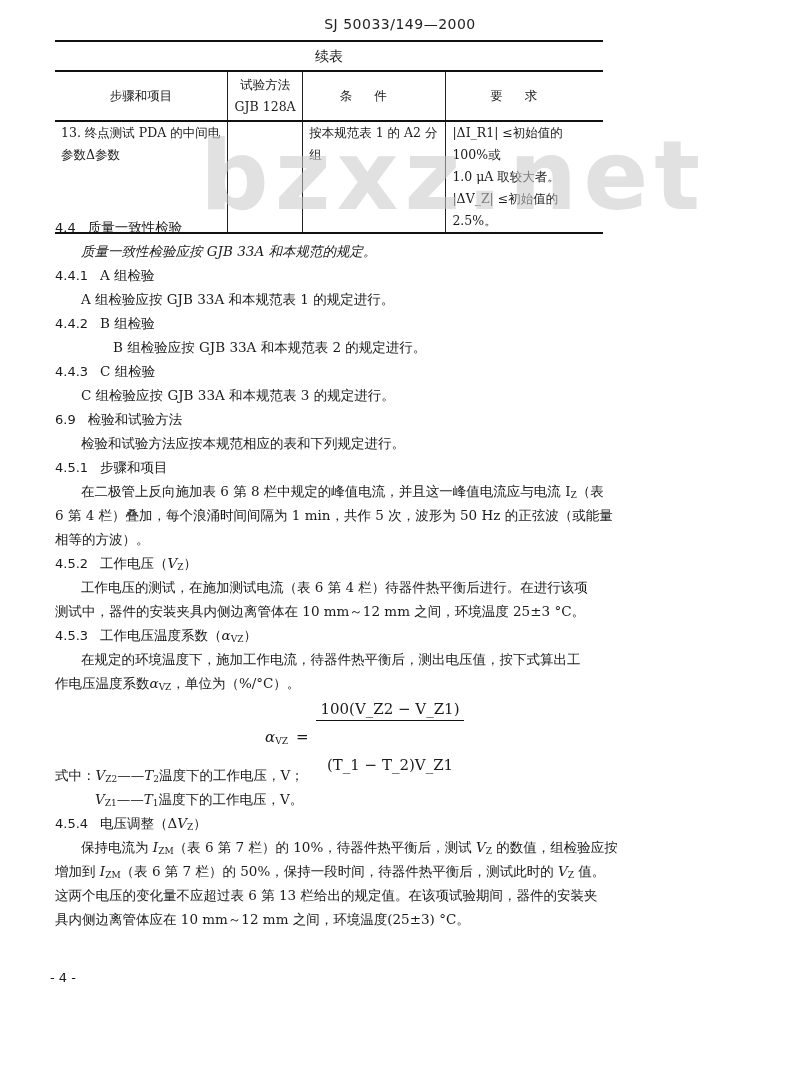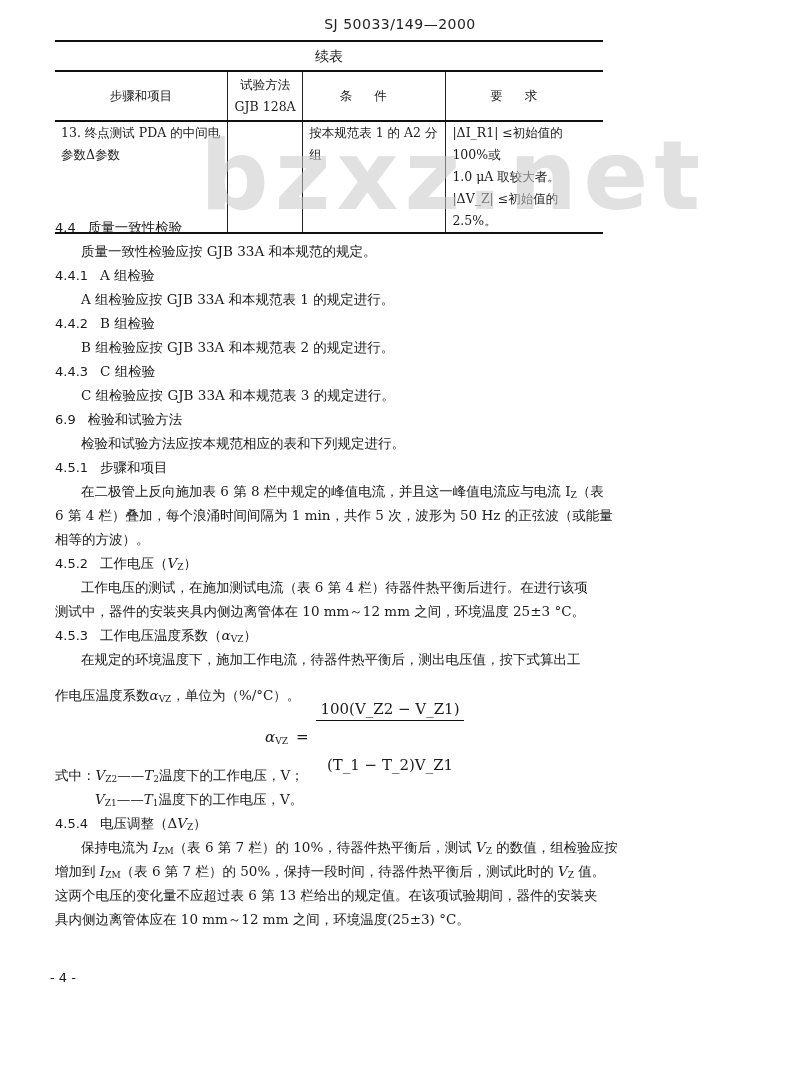--- a/index.html
+++ b/index.html
@@ -100,46 +100,46 @@
         <div>|ΔV_Z| ≤初始值的 2.5%。</div>
       </td>
     </tr>
   </tbody>
 </table>
 
 <div class="watermark">bzxz.net</div>
 
 <div class="body-text">
   <div class="line sec" style="top:219px;"><span class="num">4.4</span><span>质量一致性检验</span></div>
-  <div class="line para" style="top:243px;">质量一致性检验应按 GJB 33A 和本规范的规定。</div>
+  <div class="line para" style="top:243px;font-style:italic;">质量一致性检验应按 GJB 33A 和本规范的规定。</div>
 
   <div class="line sec" style="top:267px;"><span class="num">4.4.1</span><span>A 组检验</span></div>
   <div class="line para" style="top:291px;">A 组检验应按 GJB 33A 和本规范表 1 的规定进行。</div>
 
   <div class="line sec" style="top:315px;"><span class="num">4.4.2</span><span>B 组检验</span></div>
-  <div class="line para" style="top:339px;">B 组检验应按 GJB 33A 和本规范表 2 的规定进行。</div>
+  <div class="line para" style="top:339px;margin-left:32px;">B 组检验应按 GJB 33A 和本规范表 2 的规定进行。</div>
 
   <div class="line sec" style="top:363px;"><span class="num">4.4.3</span><span>C 组检验</span></div>
   <div class="line para" style="top:387px;">C 组检验应按 GJB 33A 和本规范表 3 的规定进行。</div>
 
   <div class="line sec" style="top:411px;"><span class="num">6.9</span><span>检验和试验方法</span></div>
   <div class="line para" style="top:435px;">检验和试验方法应按本规范相应的表和下列规定进行。</div>
 
   <div class="line sec" style="top:459px;"><span class="num">4.5.1</span><span>步骤和项目</span></div>
   <div class="line para" style="top:483px;"><span>在二极管上反向施加表 6 第 8 栏中规定的峰值电流，并且这一峰值电流应与电流 I</span><sub>Z</sub><span>（表</span></div>
   <div class="line cont" style="top:507px;">6 第 4 栏）叠加，每个浪涌时间间隔为 1 min，共作 5 次，波形为 50 Hz 的正弦波（或能量</div>
   <div class="line cont" style="top:531px;">相等的方波）。</div>
 
   <div class="line sec" style="top:555px;"><span class="num">4.5.2</span><span>工作电压（</span><i class="v">V</i><sub>Z</sub><span>）</span></div>
   <div class="line para" style="top:579px;">工作电压的测试，在施加测试电流（表 6 第 4 栏）待器件热平衡后进行。在进行该项</div>
   <div class="line cont" style="top:603px;">测试中，器件的安装夹具内侧边离管体在 10 mm～12 mm 之间，环境温度 25±3 °C。</div>
 
   <div class="line sec" style="top:627px;"><span class="num">4.5.3</span><span>工作电压温度系数（</span><i class="v">α</i><sub>VZ</sub><span>）</span></div>
   <div class="line para" style="top:651px;">在规定的环境温度下，施加工作电流，待器件热平衡后，测出电压值，按下式算出工</div>
-  <div class="line cont" style="top:675px;margin-top:12px;"><span>作电压温度系数</span><i class="v">α</i><sub>VZ</sub><span>，单位为（%/°C）。</span></div>
+  <div class="line cont" style="top:675px;"><span>作电压温度系数</span><i class="v">α</i><sub>VZ</sub><span>，单位为（%/°C）。</span></div>
 </div>
 
 <div class="formula">
   <span><i class="v">α</i><sub>VZ</sub></span>
   <span style="margin-left:8px;">=</span>
   <span class="frac">
     <span class="num-part">100(V_Z2 − V_Z1)</span>
     <span class="den-part">(T_1 − T_2)V_Z1</span>
   </span>
 </div>

